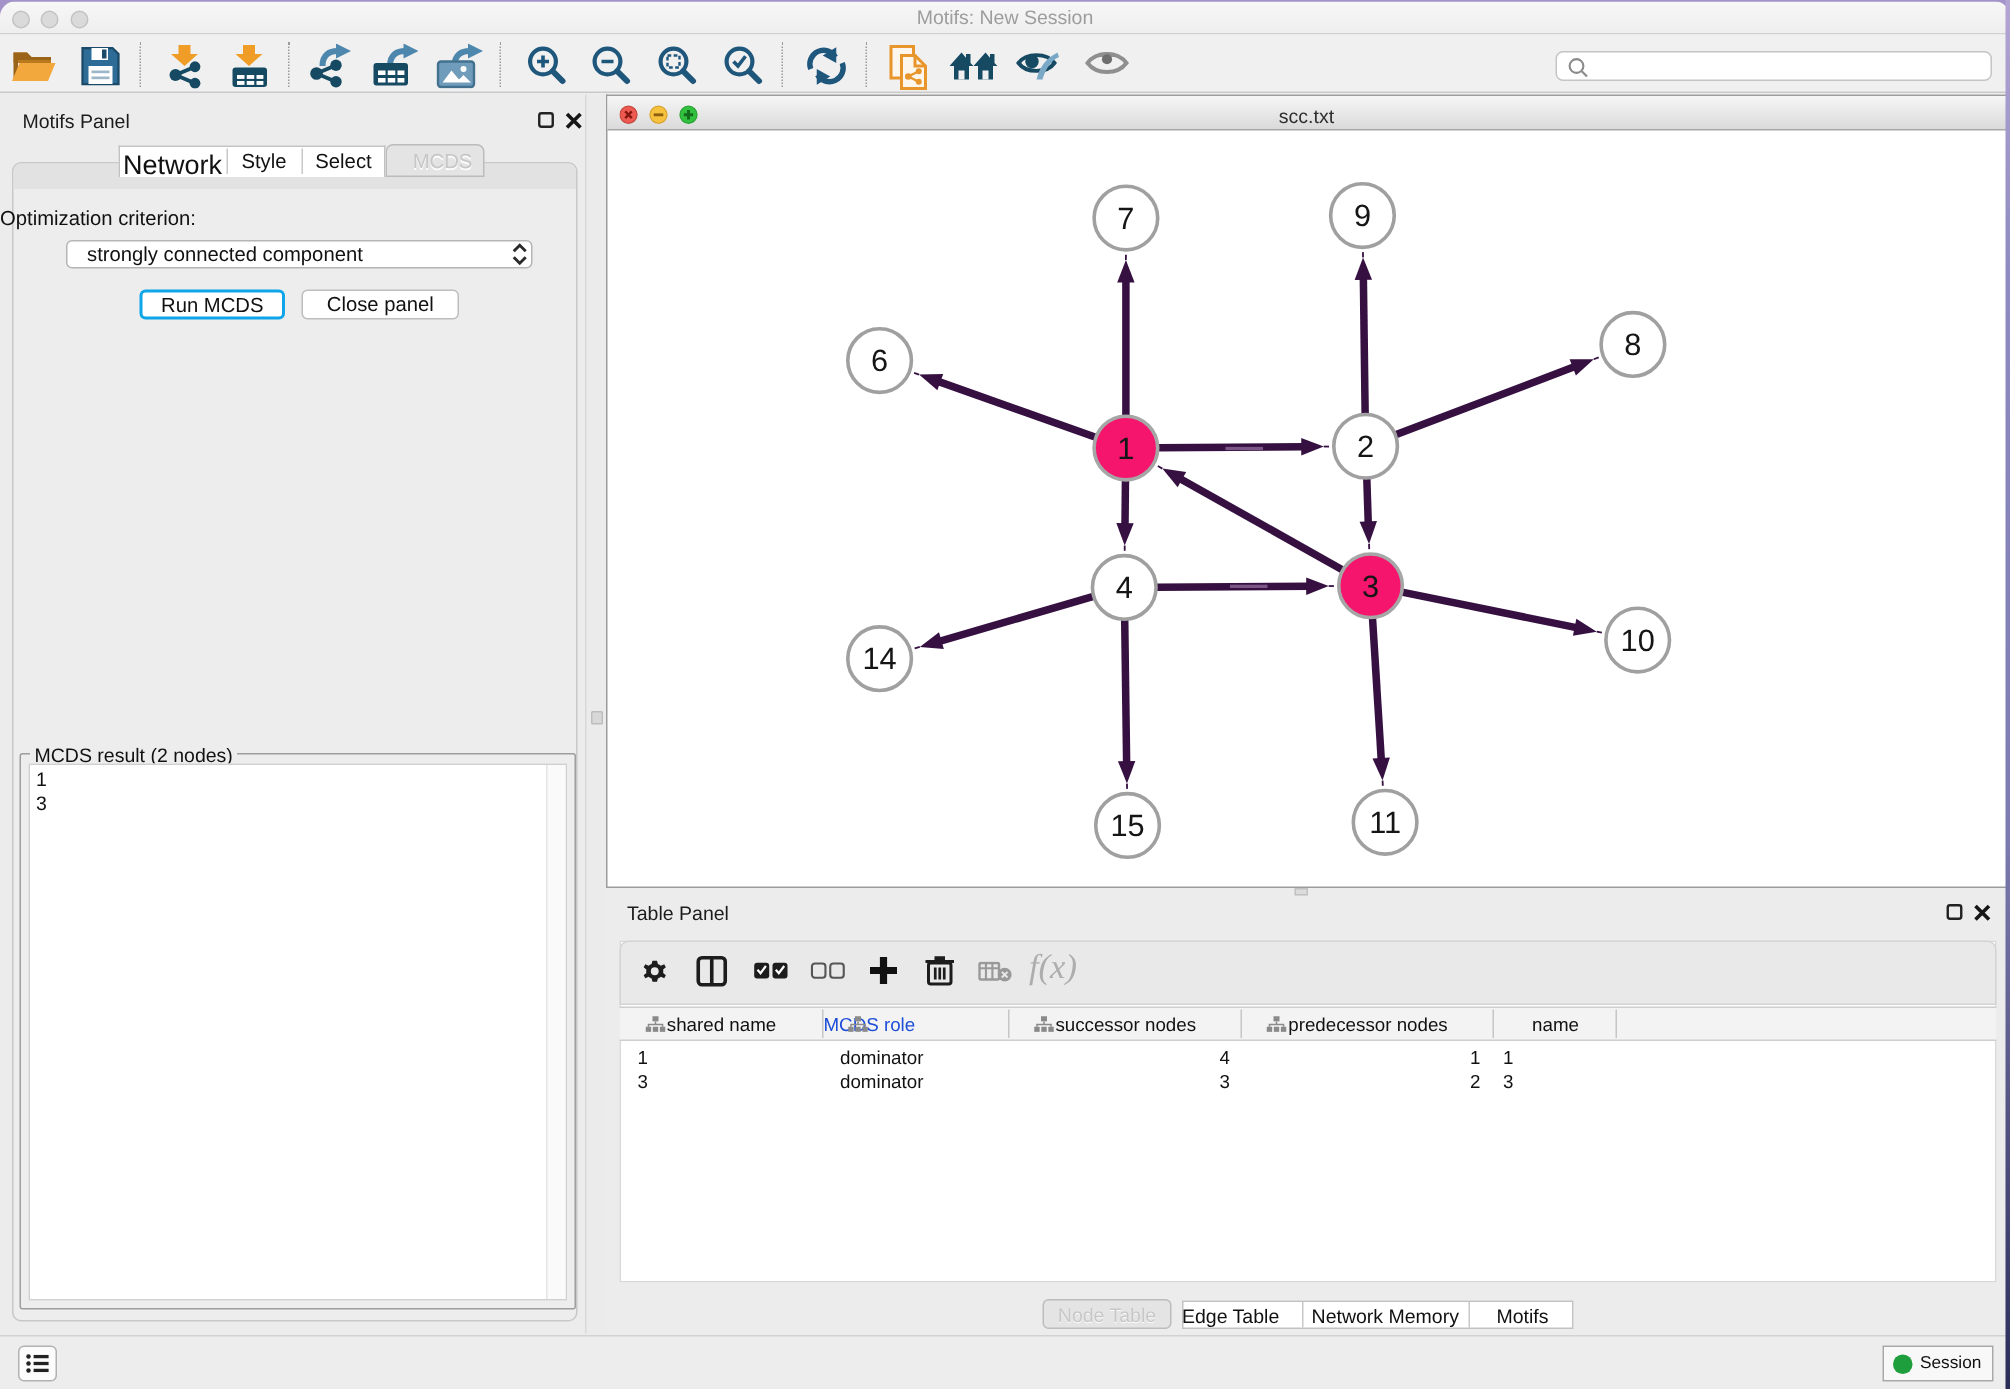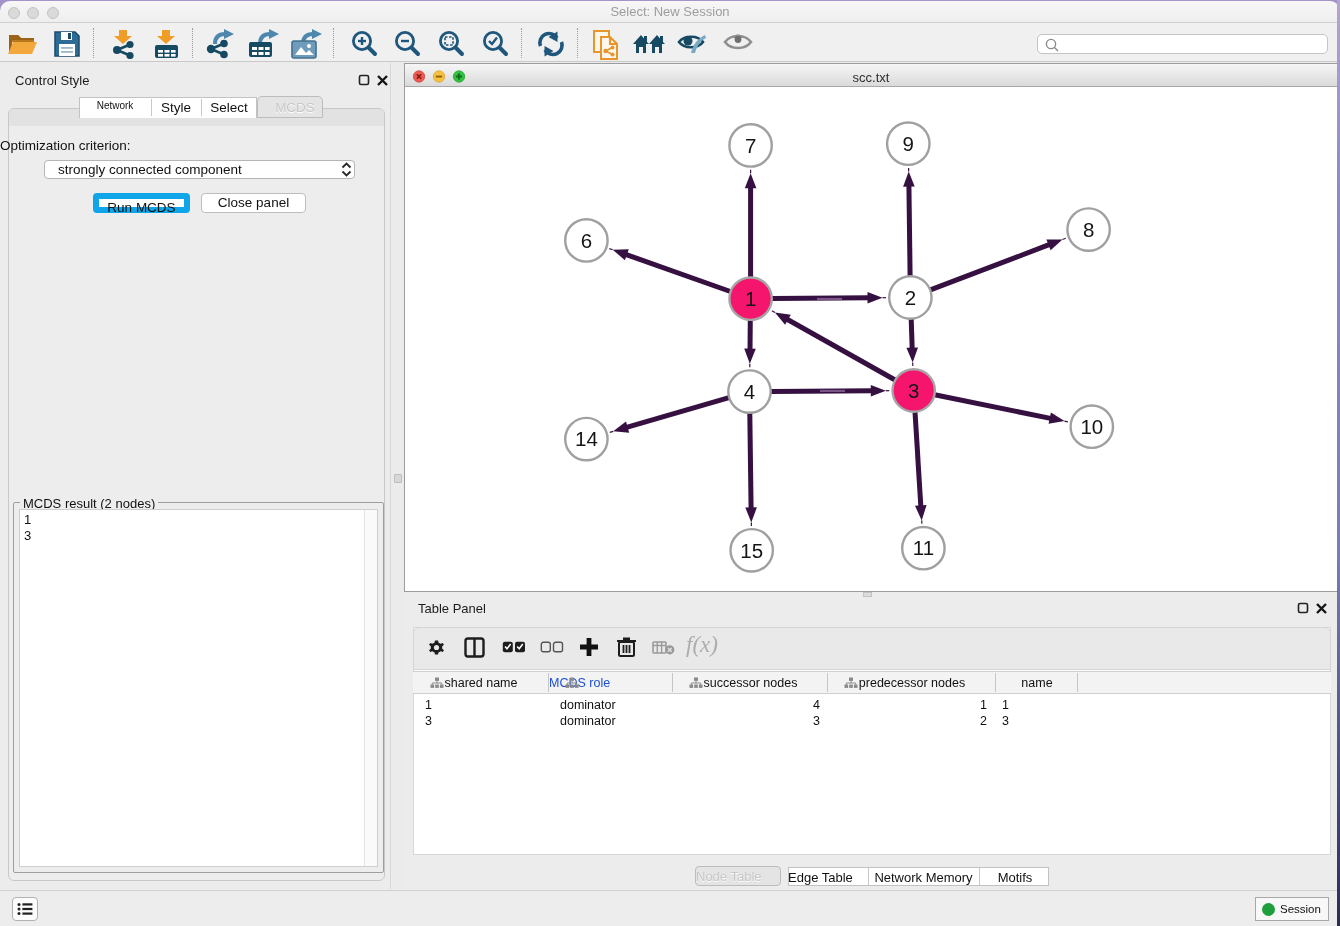--- a/index.html
+++ b/index.html
@@ -13,21 +13,21 @@
 #main{position:absolute;left:0;top:63px;width:1340px;height:826px;background:#ececec}
 .icn{position:absolute;top:29px}
 #rightstrip{position:absolute;right:0;top:0;width:3px;height:926px;background:linear-gradient(#b4a4d4,#8d8bc0 20%,#7d7cb0 60%,#2a2c58)}
 #statusbar{position:absolute;left:0;top:890px;width:1340px;height:36px;background:#ededed;border-top:1px solid #d2d2d2}
 </style></head><body>
 <div id="purpletop"></div>
 <div id="titlebar"></div>
 <div class="tl" style="left:8px"></div>
 <div class="tl" style="left:27px"></div>
 <div class="tl" style="left:47px"></div>
-<div id="wtitle">Select: New Session</div>
+<div id="wtitle">Motifs: New Session</div>
 <div id="toolbar"></div>
 <div class="sep" style="left:93px"></div>
 <div class="sep" style="left:192px"></div>
 <div class="sep" style="left:333px"></div>
 <div class="sep" style="left:521px"></div>
 <div class="sep" style="left:577px"></div>
 
 <div id="searchbox">
     <svg width="18" height="18" style="position:absolute;left:5px;top:1px">
       <circle cx="8" cy="8" r="4.6" fill="none" stroke="#8a8a8a" stroke-width="1.4"></circle>
@@ -144,48 +144,48 @@
 <circle cx="11" cy="12" r="4.5" fill="#164a63"></circle>
 <path d="M28 6 C20 10 16 16 14 24 L18 24 C20 17 24 11 29 9 Z" fill="#7aa9c7"></path>
 </svg>
 <svg class="icn" style="left:723px" width="30" height="30" viewBox="0 0 30 30">
 <path d="M2 13 C8 5 22 5 28 13 C22 21 8 21 2 13 Z" fill="none" stroke="#8f8f8f" stroke-width="2.6"></path>
 <path d="M9 9 A 7 7 0 0 1 21 9 L9 9 Z" fill="#8f8f8f"></path>
 <circle cx="15" cy="10.5" r="3.4" fill="#6e6e6e"></circle>
 </svg>
 
 <div class="abs" style="left:0;top:63px;width:391px;height:826px;background:#ececec;border-right:1px solid #d8d8d8"></div>
-<div class="abs" style="left:15px;top:73px;font-size:13px;color:#1c1c1c">Control Style</div>
+<div class="abs" style="left:15px;top:73px;font-size:13px;color:#1c1c1c">Motifs Panel</div>
 <svg class="abs" style="left:358px;top:74px" width="13" height="13">
     <rect x="1.5" y="1.5" width="9" height="9" fill="none" stroke="#222" stroke-width="1.6" rx="1.5"></rect>
   </svg>
 <svg class="abs" style="left:376px;top:74px" width="13" height="13">
     <path d="M2 2 L11 11 M11 2 L2 11" stroke="#161616" stroke-width="2.4"></path>
   </svg>
 
 <div class="abs" style="left:8px;top:108px;width:377px;height:773px;background:#ededed;border:1px solid #c8c8c8;border-radius:6px"></div>
 <div class="abs" style="left:9px;top:109px;width:375px;height:17px;background:#e2e2e2;border-radius:5px 5px 0 0"></div>
 
 <div class="abs" style="left:257px;top:96px;width:66px;height:22px;background:#e4e4e4;border:1px solid #bcbcbc;border-radius:5px 5px 0 0"></div>
 <div class="abs" style="left:79px;top:97px;width:178px;height:21px;background:#ffffff;border:1px solid #c2c2c2;border-bottom:0"></div>
 <div class="abs" style="left:151px;top:99px;width:1px;height:17px;background:#c8c8c8"></div>
 <div class="abs" style="left:201px;top:99px;width:1px;height:17px;background:#c8c8c8"></div>
-<div class="abs" style="left:79px;top:100px;width:72px;text-align:center;font-size:10px;color:#111">Network</div>
+<div class="abs" style="left:79px;top:100px;width:72px;text-align:center;font-size:18px;color:#111">Network</div>
 <div class="abs" style="left:151px;top:100px;width:50px;text-align:center;font-size:13.5px;color:#111">Style</div>
 <div class="abs" style="left:201px;top:100px;width:56px;text-align:center;font-size:13.5px;color:#111">Select</div>
 <div class="abs" style="left:257px;top:100px;width:76px;text-align:center;font-size:13.5px;color:#c7c7c7;text-shadow:0 1px 0 #fdfdfd">MCDS</div>
 
 <div class="abs" style="left:0;top:138px;width:400px;text-align:left;font-size:13.5px;color:#111"><span style="margin-left:0">Optimization criterion:</span></div>
 <div class="abs" style="left:44px;top:160px;width:311px;height:19px;background:#fff;border:1px solid #b5b5b5;border-radius:4px"></div>
 <div class="abs" style="left:58px;top:162px;font-size:13.5px;color:#111">strongly connected component</div>
 <svg class="abs" style="left:341px;top:162px" width="12" height="15">
     <path d="M1.5 5.5 L5.5 1.5 L9.5 5.5" fill="none" stroke="#2a2a2a" stroke-width="1.9"></path>
     <path d="M1.5 9.5 L5.5 13.5 L9.5 9.5" fill="none" stroke="#2a2a2a" stroke-width="1.9"></path>
   </svg>
-<div class="abs" style="left:93px;top:193px;width:97px;height:20px;background:#fff;border:6px solid #0ea5e9;border-radius:4px;text-align:center;font-size:13.5px;color:#111;line-height:18px">Run MCDS</div>
+<div class="abs" style="left:93px;top:193px;width:97px;height:20px;background:#fff;border:2px solid #0ea5e9;border-radius:4px;text-align:center;font-size:13.5px;color:#111;line-height:18px">Run MCDS</div>
 <div class="abs" style="left:201px;top:193px;width:105px;height:20px;background:#fff;border:1px solid #bdbdbd;border-radius:4px;text-align:center;font-size:13.5px;color:#111;line-height:18px">Close panel</div>
 
 <div class="abs" style="left:13px;top:502px;width:371px;height:371px;border:1px solid #9e9e9e;border-radius:2px"></div>
 <div class="abs" style="left:20px;top:496px;background:#ededed;padding:0 3px;font-size:13px;color:#111">MCDS result (2 nodes)</div>
 <div class="abs" style="left:19px;top:509px;width:359px;height:358px;background:#fff;border:1px solid #cfcfcf"></div>
 <div class="abs" style="left:364px;top:510px;width:13px;height:356px;background:#fafafa;border-left:1px solid #e4e4e4"></div>
 <div class="abs" style="left:24px;top:512px;font-size:13px;color:#111;line-height:16px">1<br>3</div>
 
 <div class="abs" style="left:392px;top:63px;width:12px;height:826px;background:#ebebeb"></div>
 <div class="abs" style="left:394px;top:474px;width:8px;height:9px;background:#d8d8d8;border:1px solid #bdbdbd;border-radius:1px"></div>
@@ -365,21 +365,21 @@
 <div class="abs" style="left:560px;top:698px;font-size:12.5px;color:#111">dominator</div>
 <div class="abs" style="left:673px;top:698px;width:147px;text-align:right;font-size:12.5px;color:#111">4</div>
 <div class="abs" style="left:828px;top:698px;width:159px;text-align:right;font-size:12.5px;color:#111">1</div>
 <div class="abs" style="left:1002px;top:698px;font-size:12.5px;color:#111">1</div>
 <div class="abs" style="left:425px;top:714px;font-size:12.5px;color:#111">3</div>
 <div class="abs" style="left:560px;top:714px;font-size:12.5px;color:#111">dominator</div>
 <div class="abs" style="left:673px;top:714px;width:147px;text-align:right;font-size:12.5px;color:#111">3</div>
 <div class="abs" style="left:828px;top:714px;width:159px;text-align:right;font-size:12.5px;color:#111">2</div>
 <div class="abs" style="left:1002px;top:714px;font-size:12.5px;color:#111">3</div>
 
-<div class="abs" style="left:695px;top:866px;width:86px;height:20px;background:#e4e4e4;border:1px solid #bcbcbc;border-radius:4px;text-align:left;font-size:13px;color:#c7c7c7;text-shadow:0 1px 0 #fdfdfd;line-height:19px">Node Table</div>
+<div class="abs" style="left:695px;top:866px;width:86px;height:20px;background:#e4e4e4;border:1px solid #bcbcbc;border-radius:4px;text-align:center;font-size:13px;color:#c7c7c7;text-shadow:0 1px 0 #fdfdfd;line-height:19px">Node Table</div>
 <div class="abs" style="left:788px;top:867px;width:261px;height:19px;background:#fff;border:1px solid #c2c2c2"></div>
 <div class="abs" style="left:868px;top:868px;width:1px;height:17px;background:#c8c8c8"></div>
 <div class="abs" style="left:979px;top:868px;width:1px;height:17px;background:#c8c8c8"></div>
 <div class="abs" style="left:788px;top:870px;width:80px;text-align:left;font-size:13px;color:#111">Edge Table</div>
 <div class="abs" style="left:868px;top:870px;width:111px;text-align:center;font-size:13px;color:#111">Network Memory</div>
 <div class="abs" style="left:979px;top:870px;width:72px;text-align:center;font-size:13px;color:#111">Motifs</div>
 
 <div id="statusbar"></div>
 <div class="abs" style="left:12px;top:897px;width:26px;height:24px;background:#fcfcfc;border:1px solid #b2b2b2;border-radius:4px"></div>
 <svg class="abs" style="left:17px;top:902px" width="16" height="14" viewBox="0 0 16 14">

